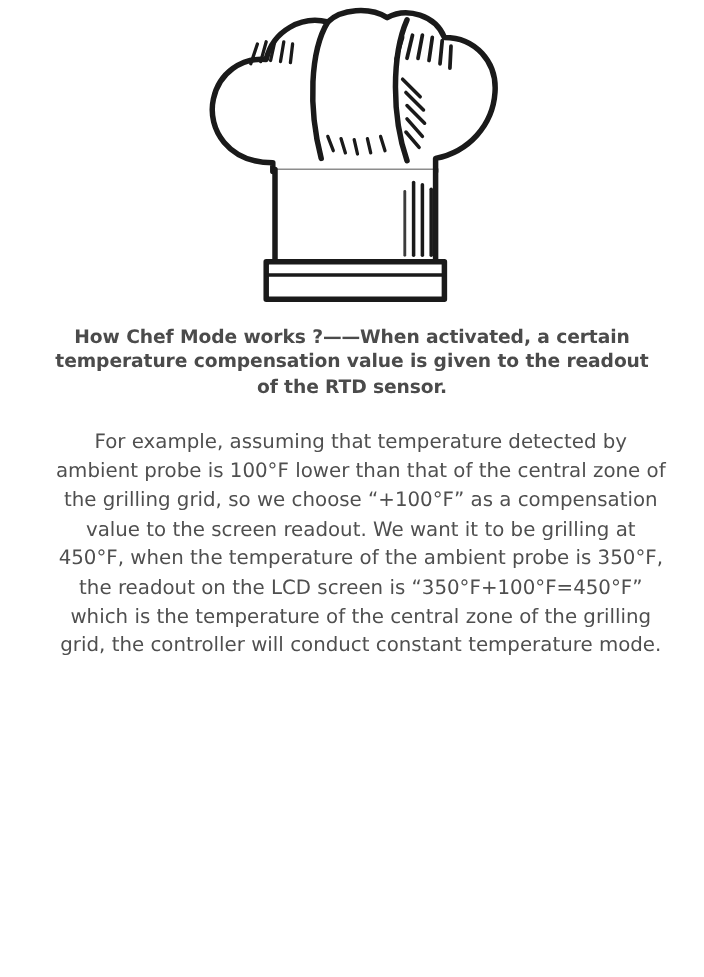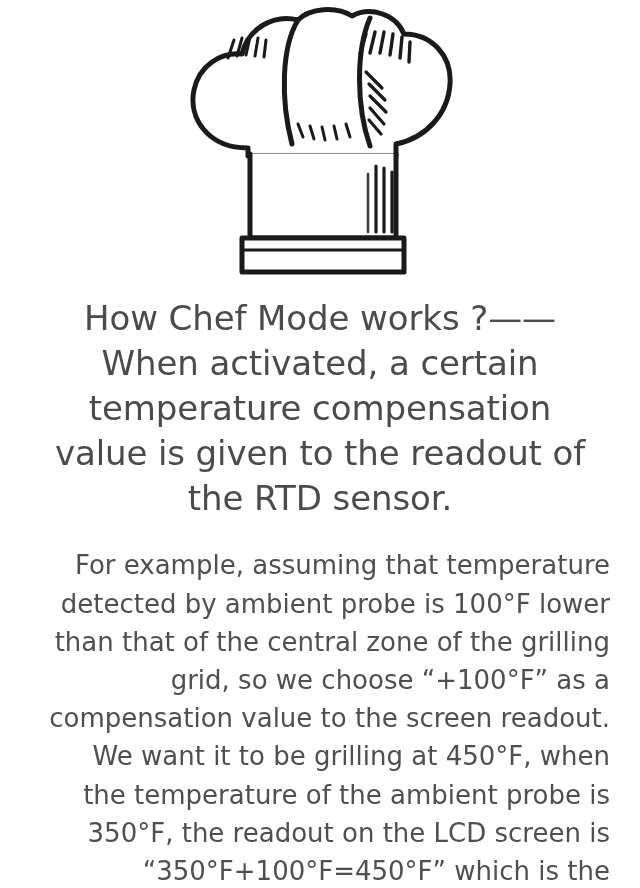--- a/index.html
+++ b/index.html
@@ -30,33 +30,33 @@
     height: 288px;
     box-sizing: border-box;
   }
   .hat-wrap svg {
     display: block;
   }
   .headline {
     margin: 8px 0 0 0;
     padding: 0 12px;
     text-align: center;
-    font-weight: normal;
-    font-size: 34px;
+    font-weight: bold;
+    font-size: 17px;
     line-height: 1.32;
     color: #4b4b4b;
     letter-spacing: -0.1px;
   }
   .body-copy {
     margin: 26px 0 0 16px;
     padding: 0 2px;
-    font-size: 26px;
+    font-size: 18px;
     line-height: 1.47;
     color: #4f4f4f;
-    text-align: right;
+    text-align: center;
   }
 </style>
 </head>
 <body>
 
 <div class="page">
 
   <div class="hat-wrap">
     <svg width="300" height="280" viewBox="0 0 300 280" role="img" aria-label="chef hat">
       <g fill="none" stroke="#1a1a1a" stroke-width="5" stroke-linecap="round" stroke-linejoin="round">

